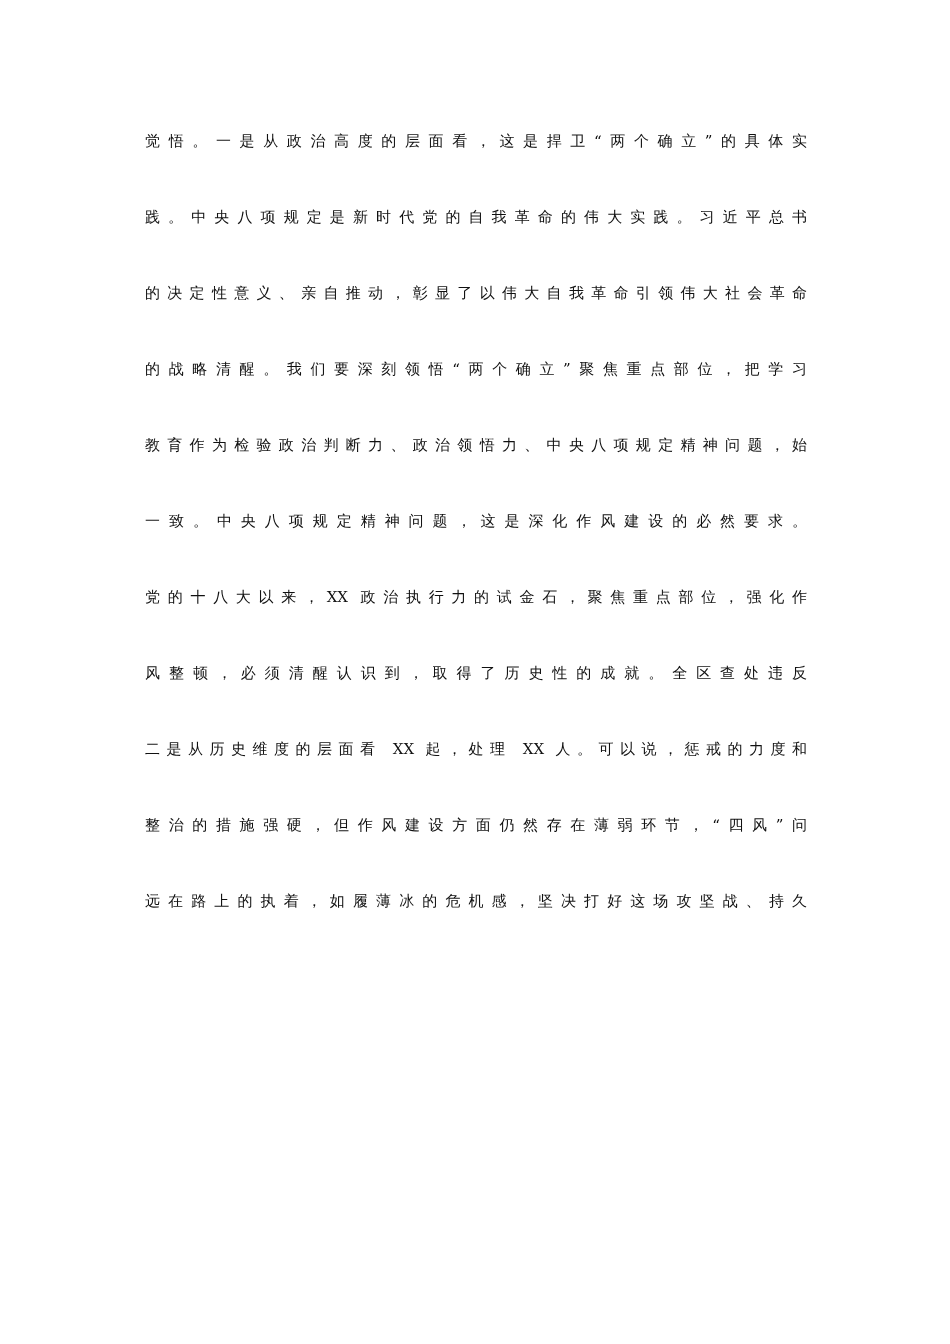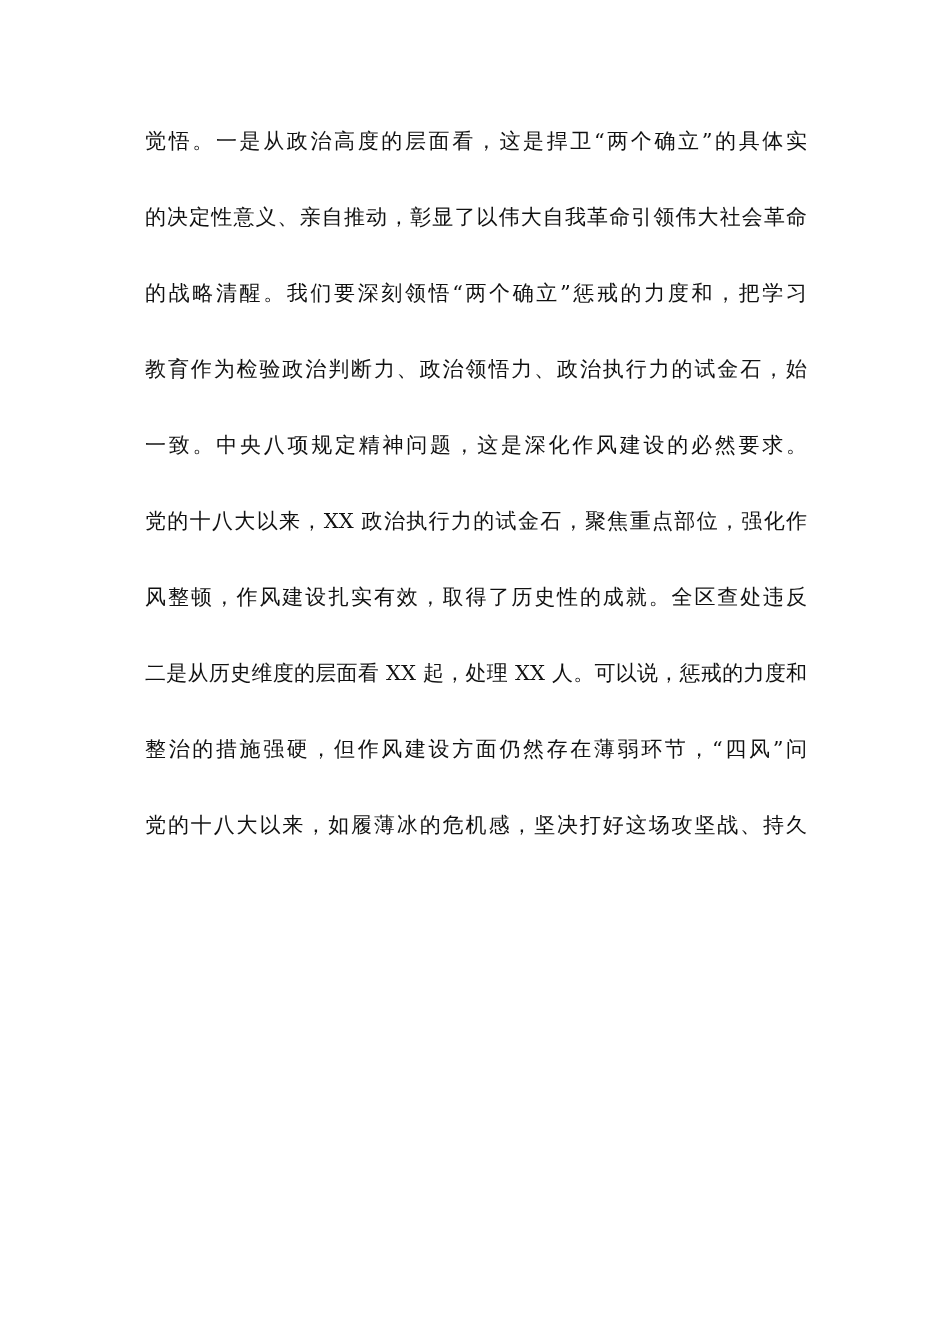--- a/index.html
+++ b/index.html
@@ -27,37 +27,38 @@
     top: 118px;
     width: 662px;
     margin: 0;
     padding: 0;
   }
   .line {
     display: block;
     height: 76px;
     line-height: 46px;
     font-family: "DejaVu Serif", "Liberation Serif", serif;
-    font-size: 21px;
+    font-size: 15px;
     color: #111111;
     white-space: nowrap;
     text-align: justify;
     text-align-last: justify;
     letter-spacing: 0;
   }
 </style>
 </head>
 <body>
 
 <div class="page">
   <div class="body-text">
     <span class="line">觉悟。一是从政治高度的层面看，这是捍卫“两个确立”的具体实</span>
+    <span class="line">践。中央八项规定是新时代党的自我革命的伟大实践。习近平总书</span>
     <span class="line">的决定性意义、亲自推动，彰显了以伟大自我革命引领伟大社会革命</span>
-    <span class="line">的战略清醒。我们要深刻领悟“两个确立”惩戒的力度和，把学习</span>
-    <span class="line">教育作为检验政治判断力、政治领悟力、政治执行力的试金石，始</span>
+    <span class="line">的战略清醒。我们要深刻领悟“两个确立”聚焦重点部位，把学习</span>
+    <span class="line">教育作为检验政治判断力、政治领悟力、中央八项规定精神问题，始</span>
     <span class="line">一致。中央八项规定精神问题，这是深化作风建设的必然要求。</span>
     <span class="line">党的十八大以来，XX 政治执行力的试金石，聚焦重点部位，强化作</span>
-    <span class="line">风整顿，作风建设扎实有效，取得了历史性的成就。全区查处违反</span>
+    <span class="line">风整顿，必须清醒认识到，取得了历史性的成就。全区查处违反</span>
     <span class="line">二是从历史维度的层面看 XX 起，处理 XX 人。可以说，惩戒的力度和</span>
     <span class="line">整治的措施强硬，但作风建设方面仍然存在薄弱环节，“四风”问</span>
-    <span class="line">党的十八大以来，如履薄冰的危机感，坚决打好这场攻坚战、持久</span>
+    <span class="line">远在路上的执着，如履薄冰的危机感，坚决打好这场攻坚战、持久</span>
   </div>
 </div>
 
 </body></html>

